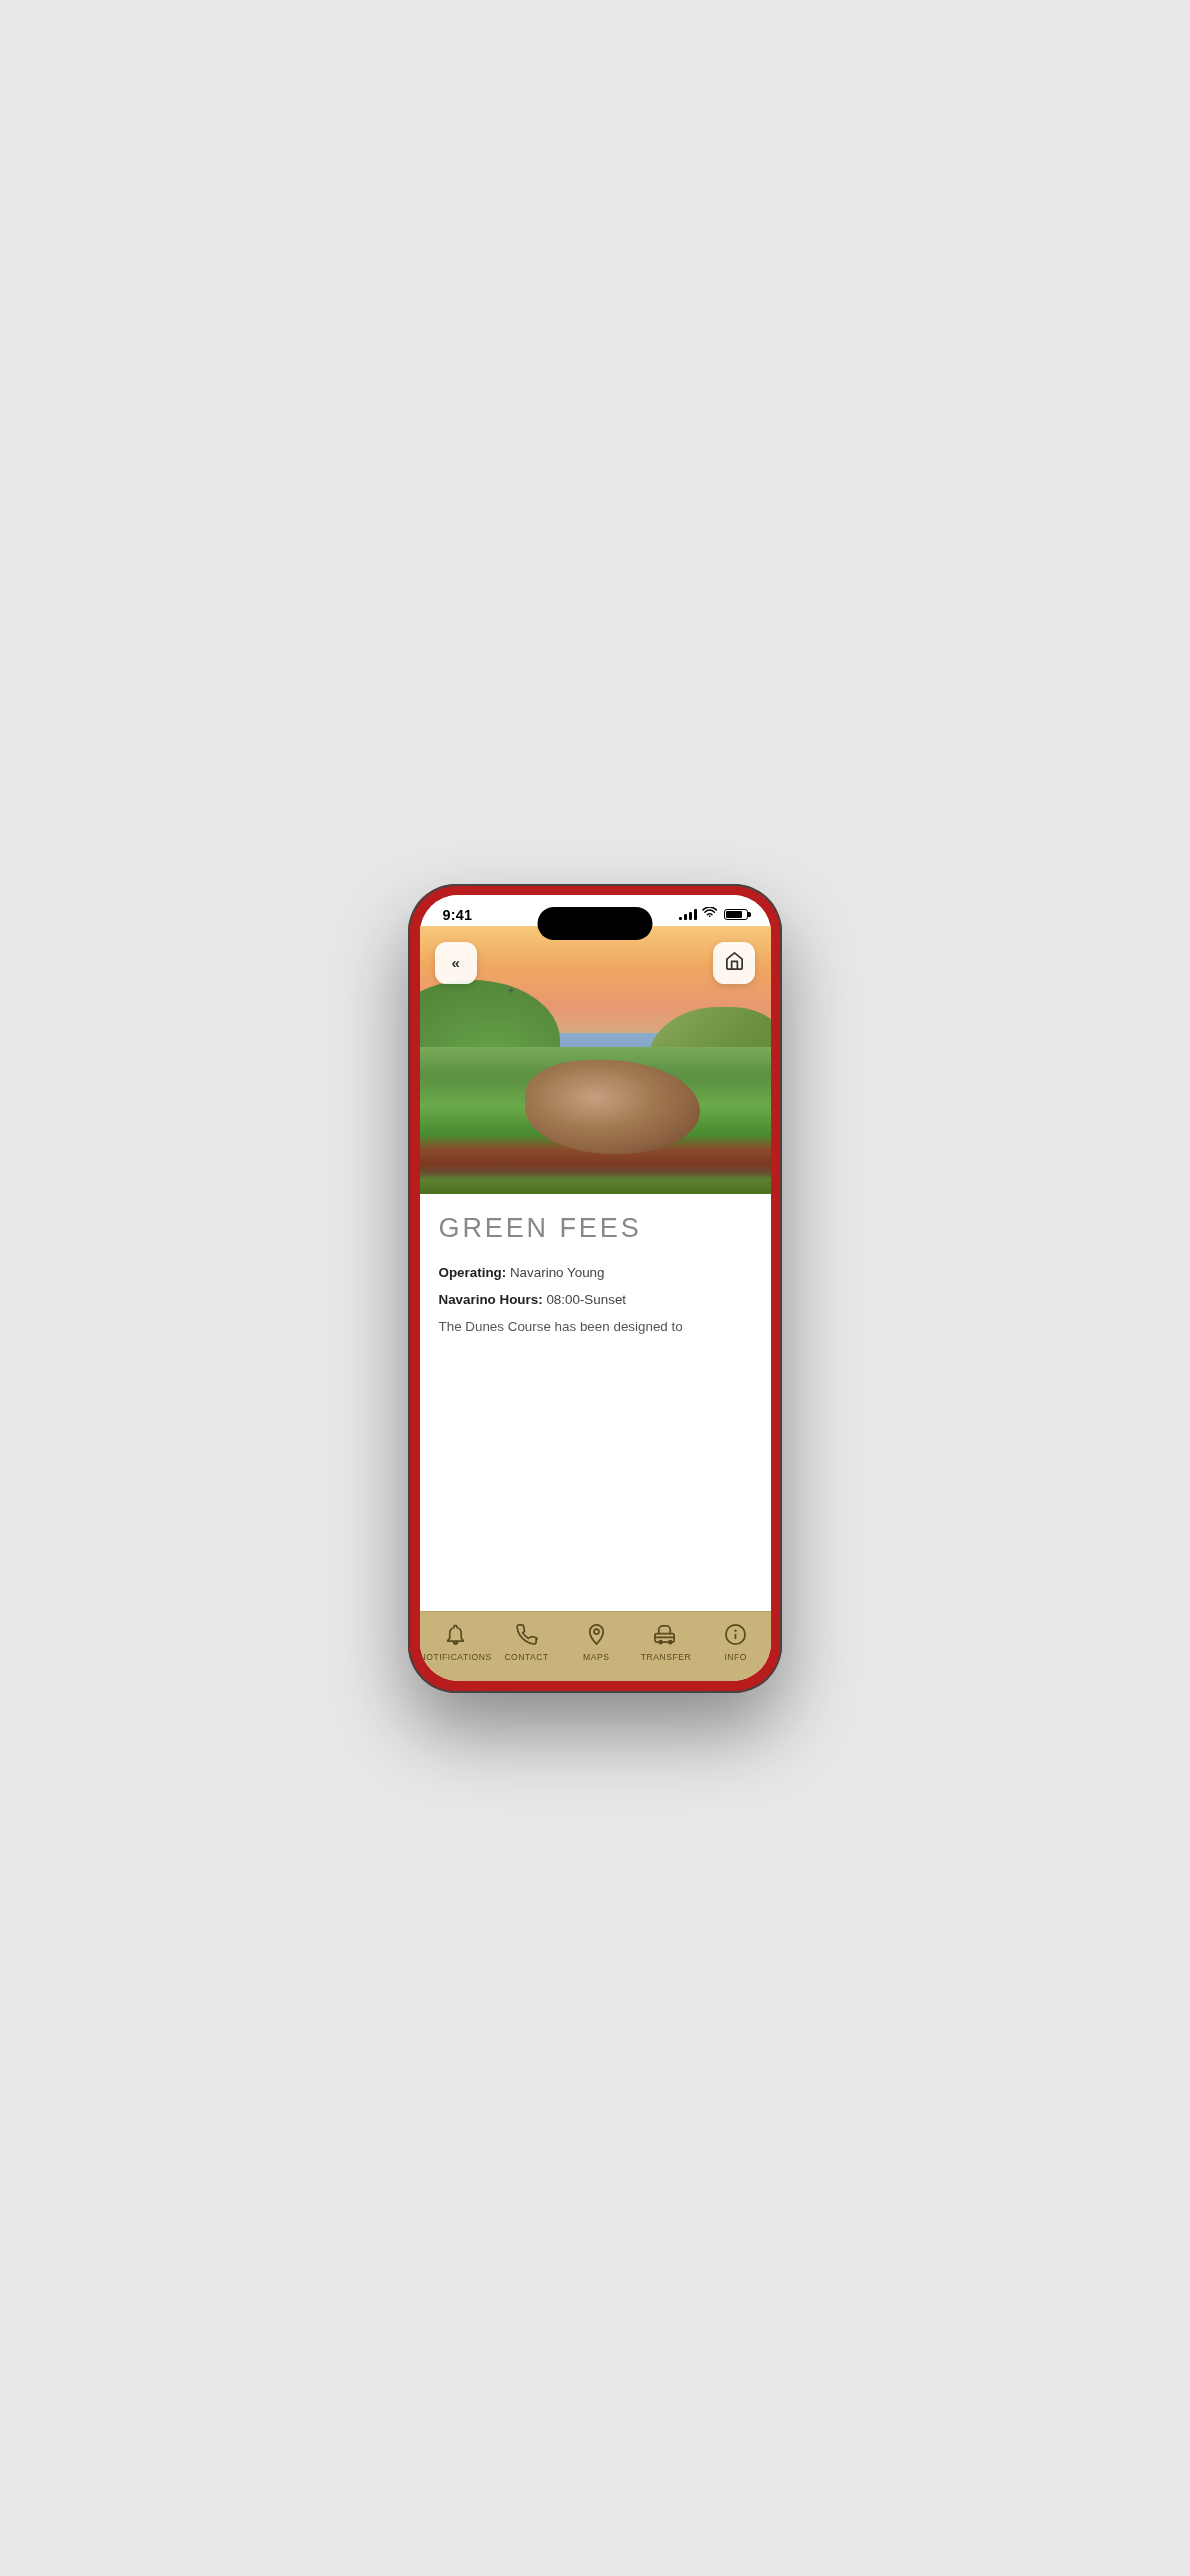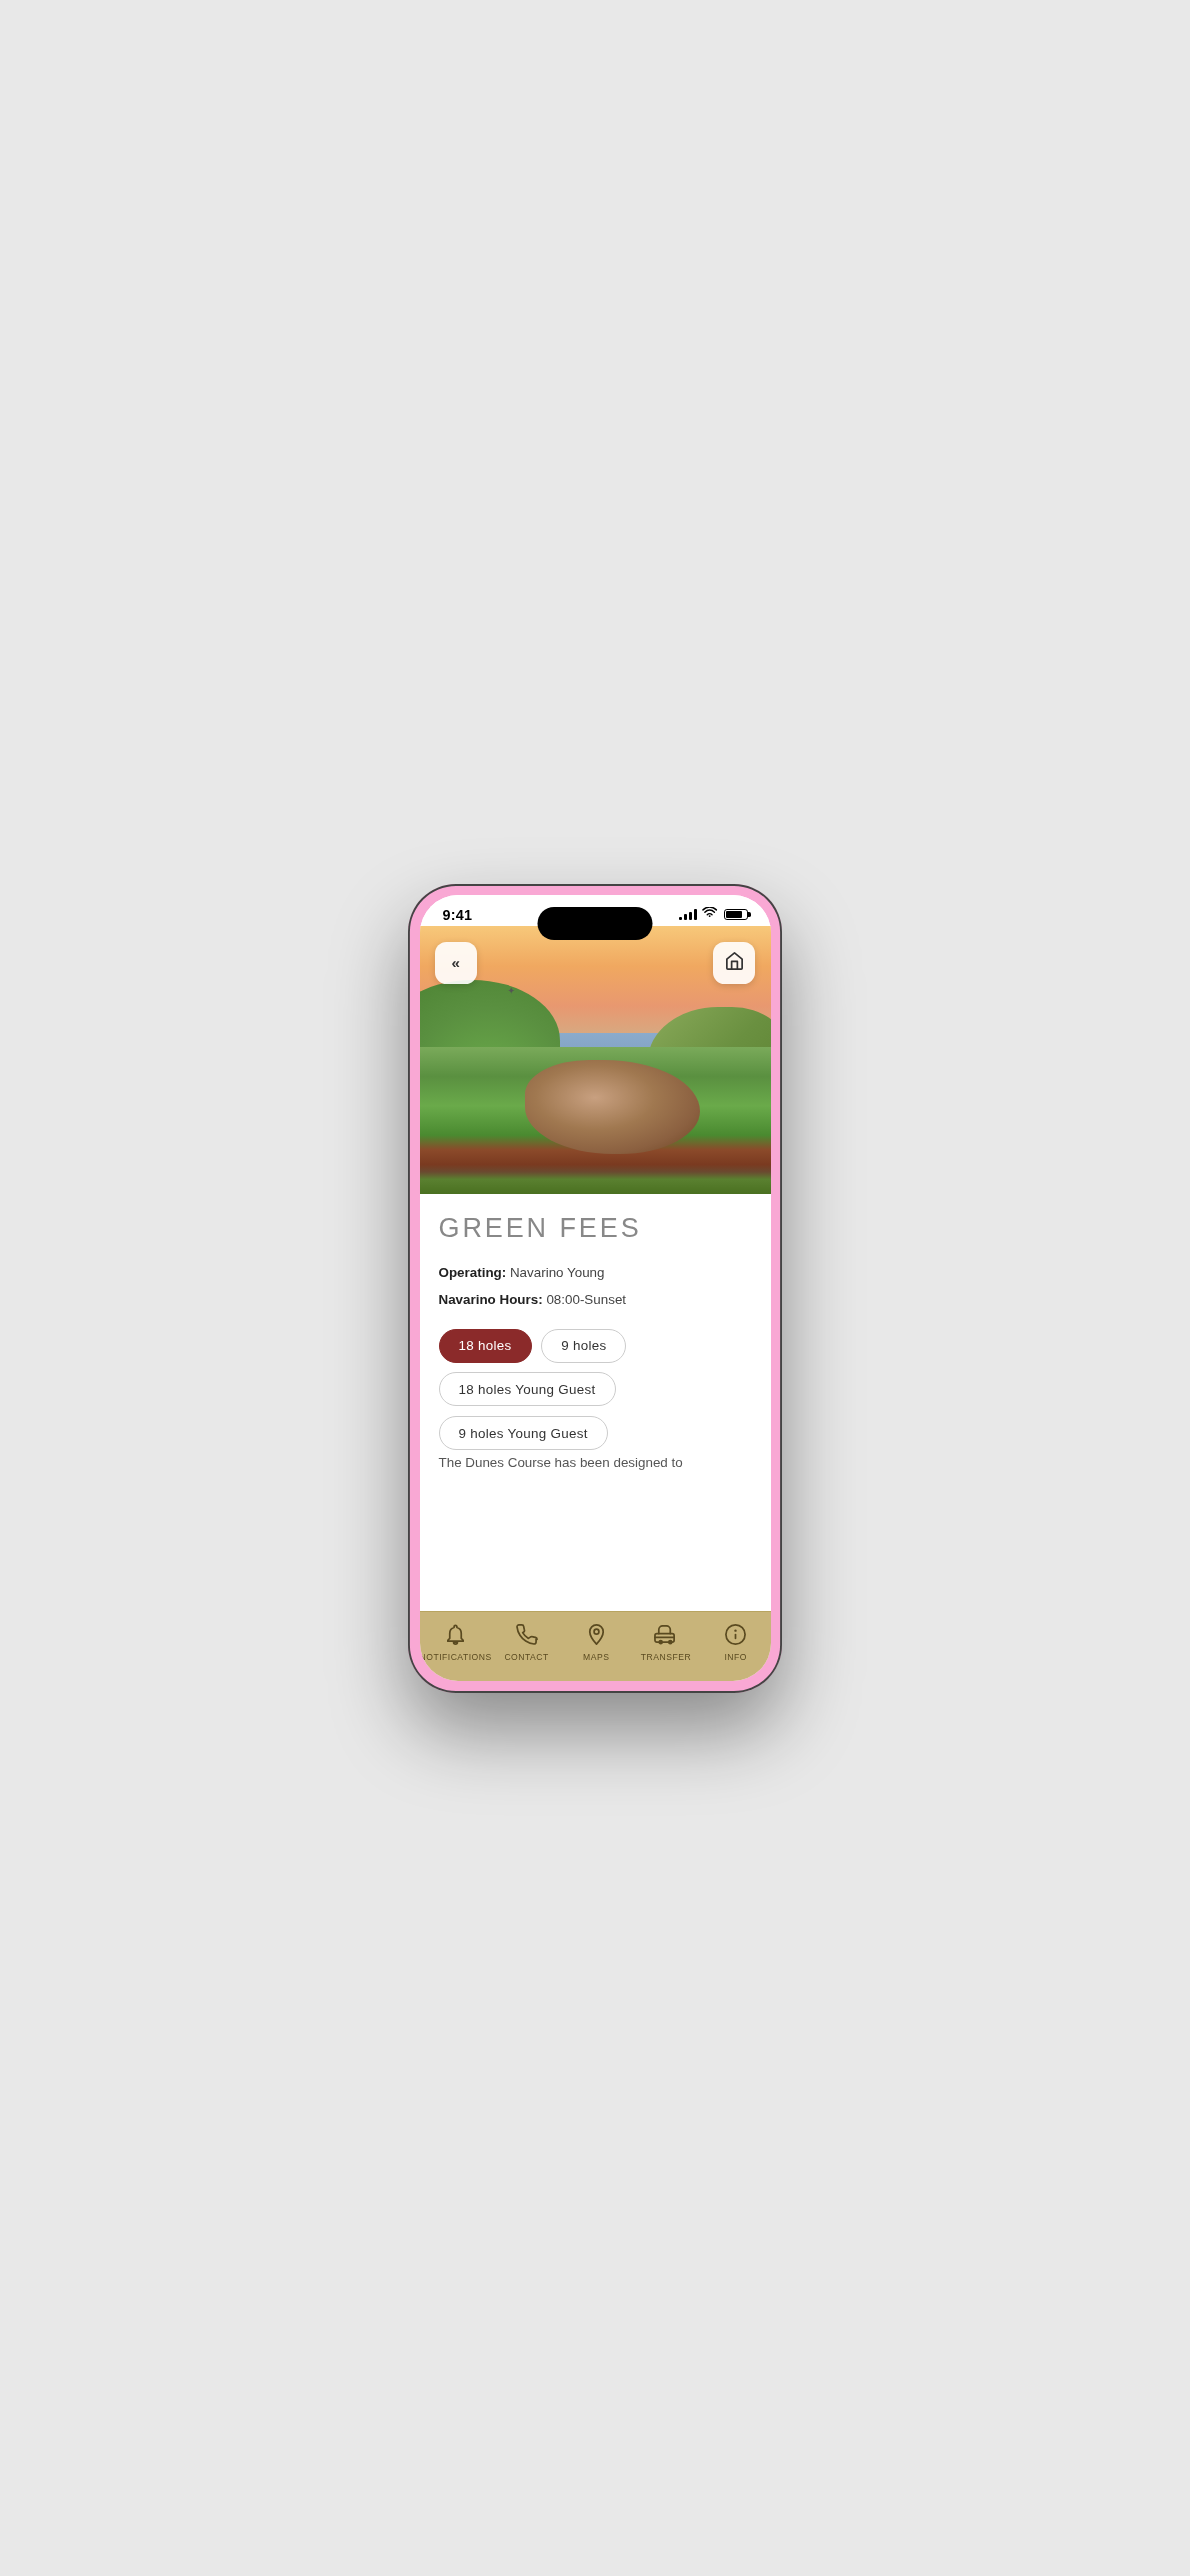--- a/index.html
+++ b/index.html
@@ -8,21 +8,21 @@
       display: flex;
       justify-content: center;
       align-items: center;
       min-height: 100vh;
       font-family: -apple-system, BlinkMacSystemFont, 'Helvetica Neue', Arial, sans-serif;
     }
 
     .phone-frame {
       width: 374px;
       height: 809px;
-      background: #f9a8d4;
+      background: #b91c1c;
       border-radius: 48px;
       position: relative;
       box-shadow: 0 38px 77px rgba(0,0,0,0.4), inset 0 0 0 1.9px #444;
       overflow: hidden;
     }
 
     .phone-screen {
       position: absolute;
       top: 11.5px;
       left: 11.5px;
@@ -454,32 +454,20 @@
         <div class="info-row">
           <span class="info-label">Operating:</span>
           <span>Navarino Young</span>
         </div>
 
         <div class="info-row">
           <span class="info-label">Navarino Hours:</span>
           <span> 08:00-Sunset</span>
         </div>
 
-        <div class="filter-section">
-          <div class="filter-row">
-            <button class="filter-btn active">18 holes</button>
-            <button class="filter-btn outlined">9 holes</button>
-          </div>
-          <div class="filter-row">
-            <button class="filter-btn outlined">18 holes Young Guest</button>
-          </div>
-          <div class="filter-row">
-            <button class="filter-btn outlined">9 holes Young Guest</button>
-          </div>
-        </div>
 
         <p class="description-preview">The Dunes Course has been designed to</p>
       </div>
     </div>
 
     <div class="bottom-nav">
 
       <div class="nav-item">
         <div class="nav-icon">
           <svg class="nav-svg" viewBox="0 0 24 24">

